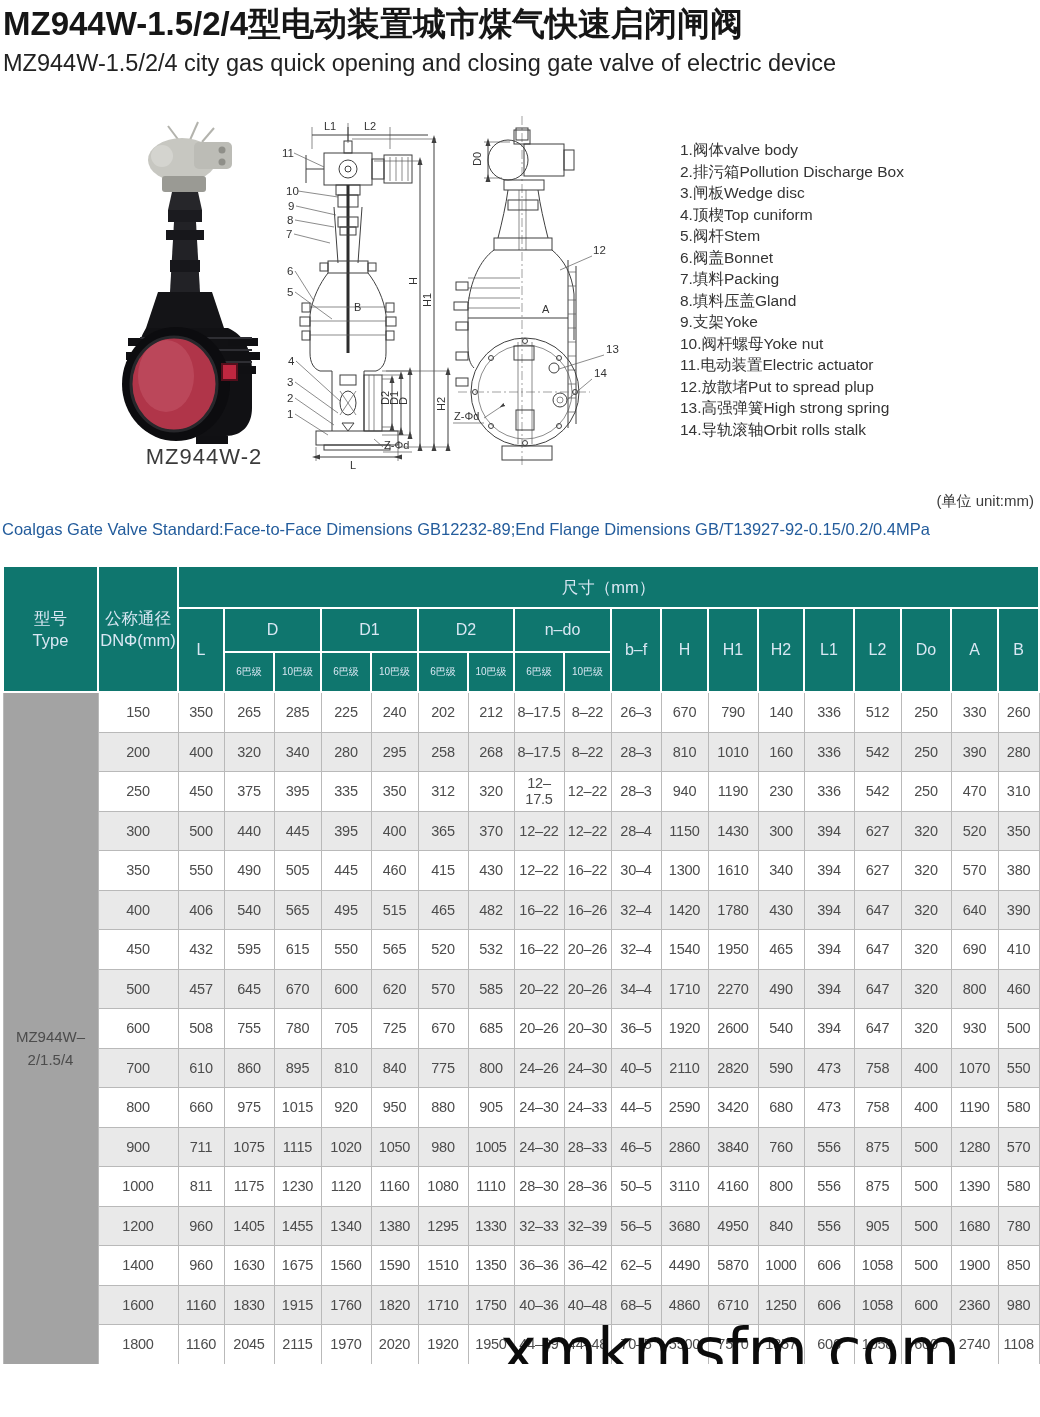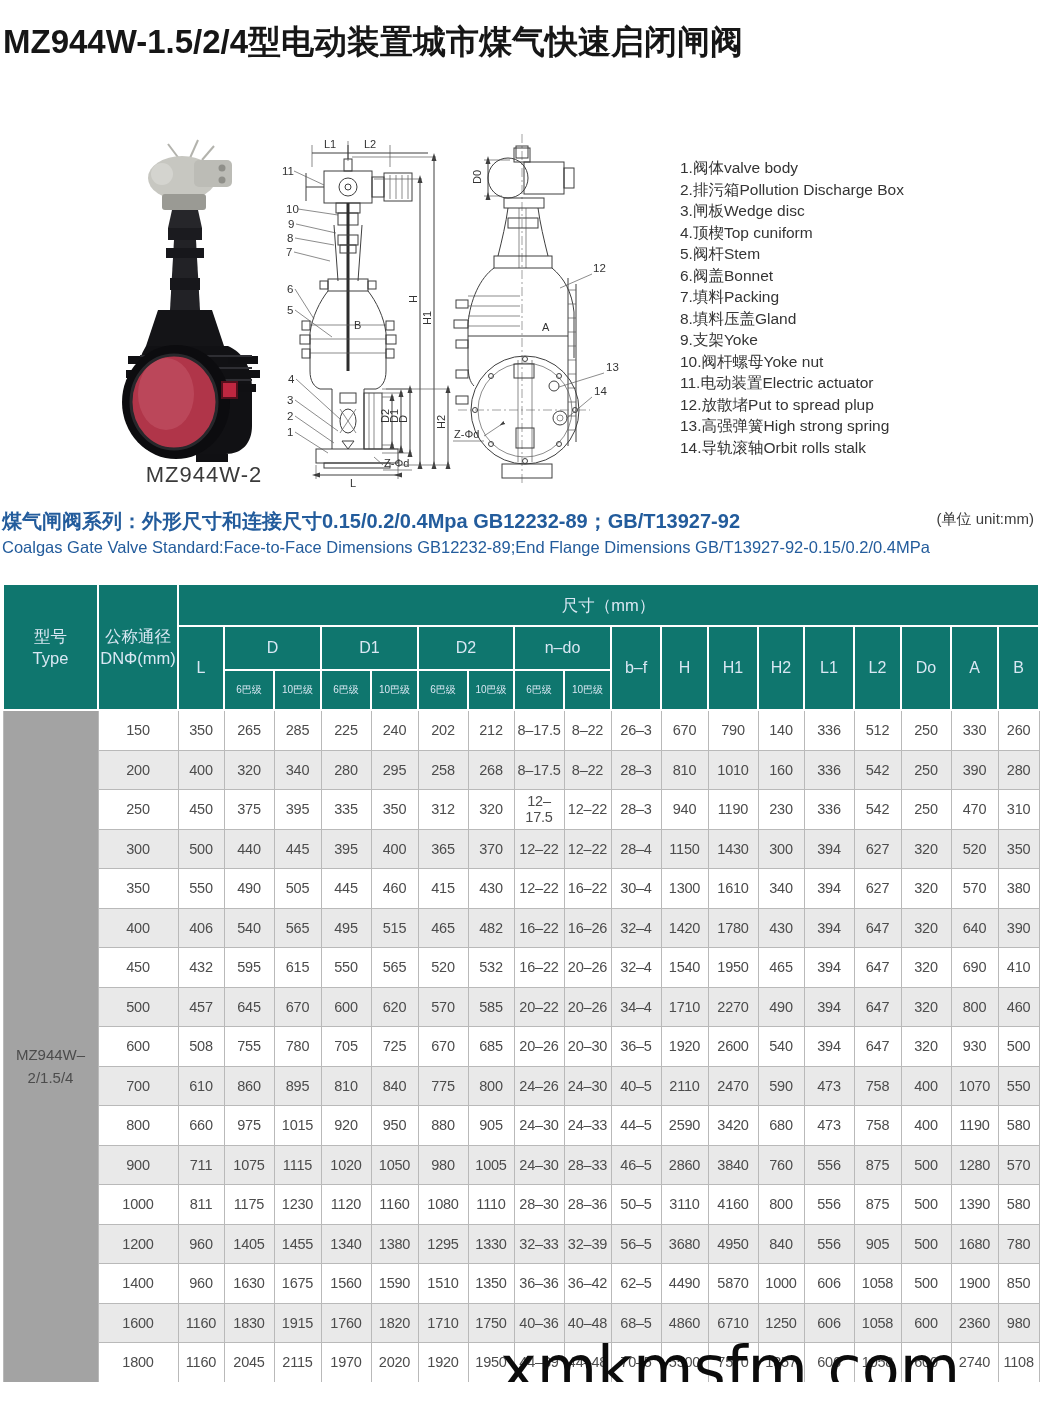--- a/index.html
+++ b/index.html
@@ -1,17 +1,17 @@
 <!DOCTYPE html>
 <html><head>
 <meta charset="utf-8">
 <style>
   html,body{margin:0;padding:0;background:#fff;}
   .page{position:relative;width:1040px;height:1364px;background:#fff;overflow:hidden;
-        font-family:"Liberation Sans","DejaVu Sans",sans-serif;margin-top:18px;}
+        font-family:"Liberation Sans","DejaVu Sans",sans-serif;}
   
   .title-zh{position:absolute;left:3px;top:2px;font-size:33px;font-weight:700;color:#161616;letter-spacing:0;}
   .title-en{position:absolute;left:3px;top:50px;font-size:23.5px;font-weight:400;color:#222;}
   
   .photo-wrap{position:absolute;left:110px;top:112px;width:190px;height:333px;}
   .photo-caption{position:absolute;left:104px;top:444px;width:200px;text-align:center;
                  font-size:22px;color:#3a3a3a;letter-spacing:1px;}
   .drawing1{position:absolute;left:280px;top:113px;width:195px;height:358px;}
   .drawing2{position:absolute;left:450px;top:110px;width:228px;height:365px;}
   svg .ln{stroke:#3f3f3f;stroke-width:1;fill:none;}
@@ -43,20 +43,21 @@
   
   .watermark{position:absolute;left:500px;top:1314px;font-size:62px;color:#0b0b0b;
              font-family:"DejaVu Sans",sans-serif;font-weight:400;letter-spacing:0;}
 </style>
 </head>
 <body>
 
 <div class="page">
 
   <div class="title-zh">MZ944W-1.5/2/4型电动装置城市煤气快速启闭闸阀</div>
+  <div class="title-en">MZ944W-1.5/2/4 city gas quick opening and closing gate valve of electric device</div>
 
   <div class="photo-wrap">
     <svg width="190" height="333" viewBox="0 0 190 333">
 
       <line x1="58" y1="14" x2="70" y2="30" stroke="#b3b3ad" stroke-width="2"></line>
       <line x1="88" y1="10" x2="80" y2="28" stroke="#b3b3ad" stroke-width="2"></line>
       <line x1="104" y1="16" x2="92" y2="30" stroke="#b3b3ad" stroke-width="2"></line>
       <ellipse cx="72" cy="48" rx="34" ry="22" fill="#c7c7c1"></ellipse>
       <rect x="84" y="30" width="38" height="27" rx="5" fill="#bcbcb6"></rect>
       <circle cx="52" cy="44" r="11" fill="#d4d4cf"></circle>
@@ -322,21 +323,20 @@
       <li>7.填料Packing</li>
       <li>8.填料压盖Gland</li>
       <li>9.支架Yoke</li>
       <li>10.阀杆螺母Yoke nut</li>
       <li>11.电动装置Electric actuator</li>
       <li>12.放散堵Put to spread plup</li>
       <li>13.高强弹簧High strong spring</li>
       <li>14.导轨滚轴Orbit rolls stalk</li>
     </ul>
 
-  <div class="std-zh">煤气闸阀系列：外形尺寸和连接尺寸0.15/0.2/0.4Mpa GB12232-89；GB/T13927-92</div>
   <div class="std-en">Coalgas Gate Valve Standard:Face-to-Face Dimensions GB12232-89;End Flange Dimensions GB/T13927-92-0.15/0.2/0.4MPa</div>
   <div class="unit-note">(单位 unit:mm)</div>
 
   <table class="spec-table">
     <colgroup>
       <col style="width:95px">
         <col style="width:80px">
         <col style="width:46px">
       <col style="width:50px">
         <col style="width:47px">
@@ -593,21 +593,21 @@
           <td>860</td>
           <td>895</td>
           <td>810</td>
           <td>840</td>
           <td>775</td>
           <td>800</td>
           <td>24–26</td>
           <td>24–30</td>
           <td>40–5</td>
           <td>2110</td>
-          <td>2470</td>
+          <td>2820</td>
           <td>590</td>
           <td>473</td>
           <td>758</td>
           <td>400</td>
           <td>1070</td>
           <td>550</td>
         </tr>
         <tr>
           <td>800</td>
           <td>660</td>

